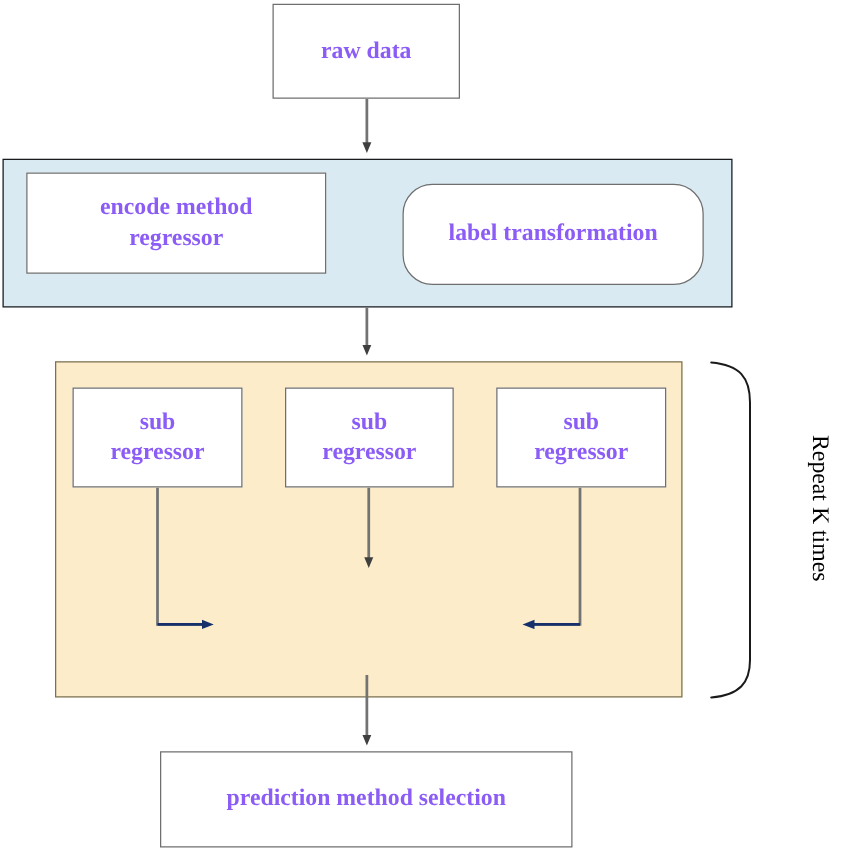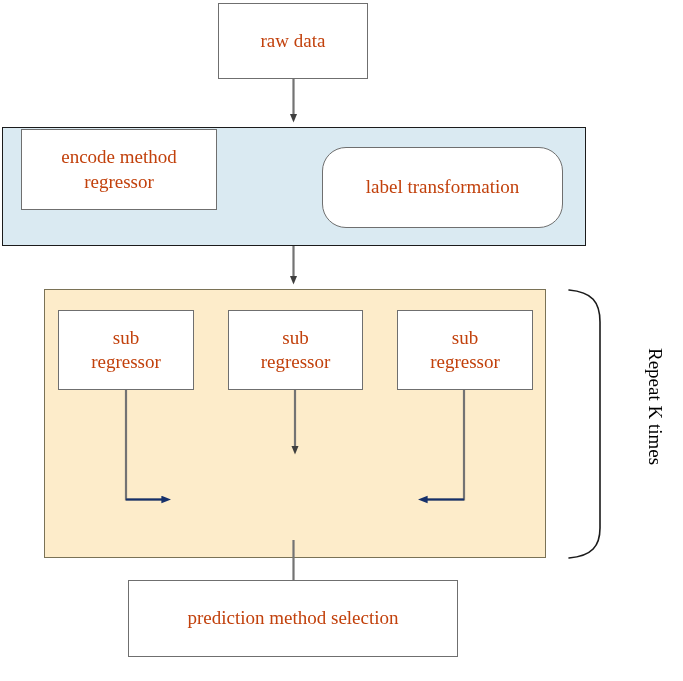--- a/index.html
+++ b/index.html
@@ -28,22 +28,23 @@
   }
   .node {
     position: absolute;
     box-sizing: border-box;
     display: flex;
     align-items: center;
     justify-content: center;
     text-align: center;
     line-height: 1.28;
     font-size: 19px;
-    color: #c2410c;
+    color: #8b5cf6;
     z-index: 3;
+    font-weight: bold;
   }
   .node.white-box {
     background: #ffffff;
     border: 1px solid #6f6f6f;
   }
   .panel {
     position: absolute;
     box-sizing: border-box;
     z-index: 1;
   }
@@ -109,21 +110,21 @@
 
     <g>
       <path d="M569,290 C592,292 600,302 600,322 L600,528 C600,546 592,556 569,558" fill="none" stroke="#1a1a1a" stroke-width="1.6" stroke-linecap="round"></path>
     </g>
   </svg>
 
   <div class="node white-box" style="left:218px; top:3px; width:150px; height:76px;">
     <span>raw data</span>
   </div>
 
-  <div class="node white-box" style="left:21px; top:129px; width:196px; height:81px;">
+  <div class="node white-box" style="left:21px; top:138px; width:240px; height:81px;">
     <span>
       <span>encode method</span><br>
       <span>regressor</span>
     </span>
   </div>
 
   <div class="node white-box" style="left:322px; top:147px; width:241px; height:81px;border-radius:24px;">
     <span>label transformation</span>
   </div>
 
@@ -142,19 +143,19 @@
   </div>
 
   <div class="node white-box" style="left:397px; top:310px; width:136px; height:80px;">
     <span>
       <span>sub</span><br>
       <span>regressor</span>
     </span>
   </div>
 
 
-  <div class="node white-box" style="left:128px; top:580px; width:330px; height:77px;">
+  <div class="node white-box" style="left:128px; top:601px; width:330px; height:77px;">
     <span>prediction method selection</span>
   </div>
 
   <div class="rot-label" style="left:666px; top:348px; transform: rotate(90deg);">Repeat K times</div>
 
 </div>
 
 </body></html>

